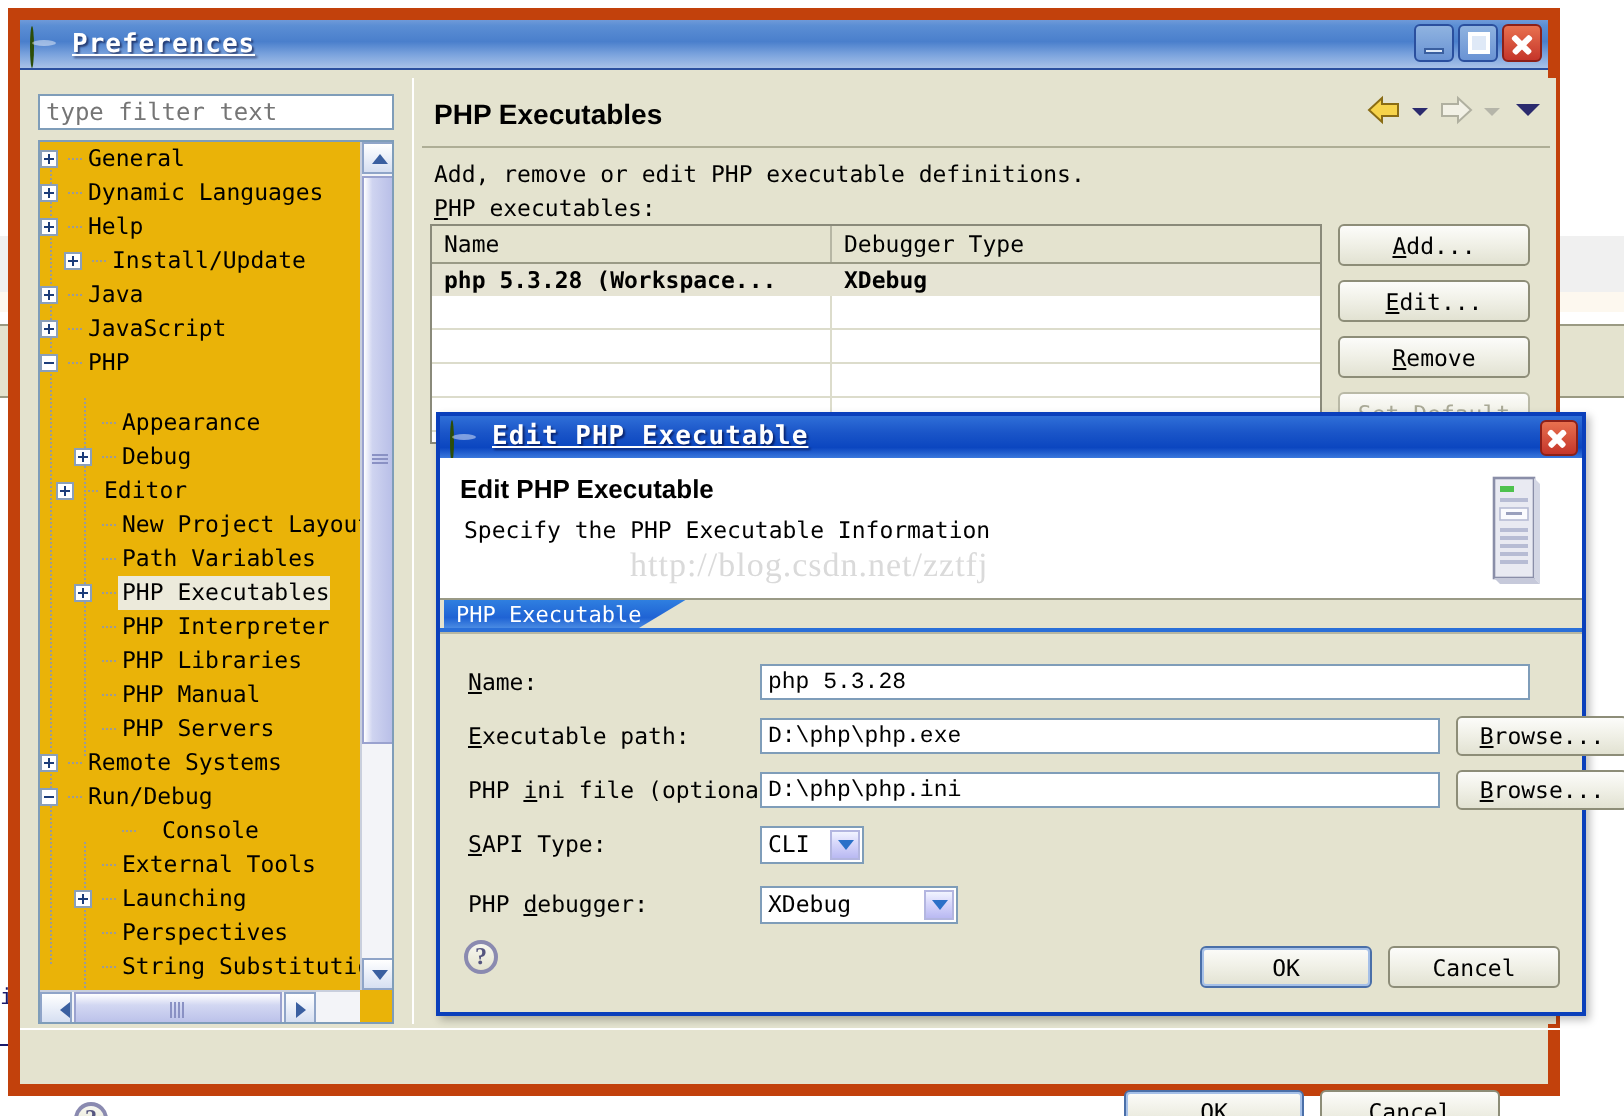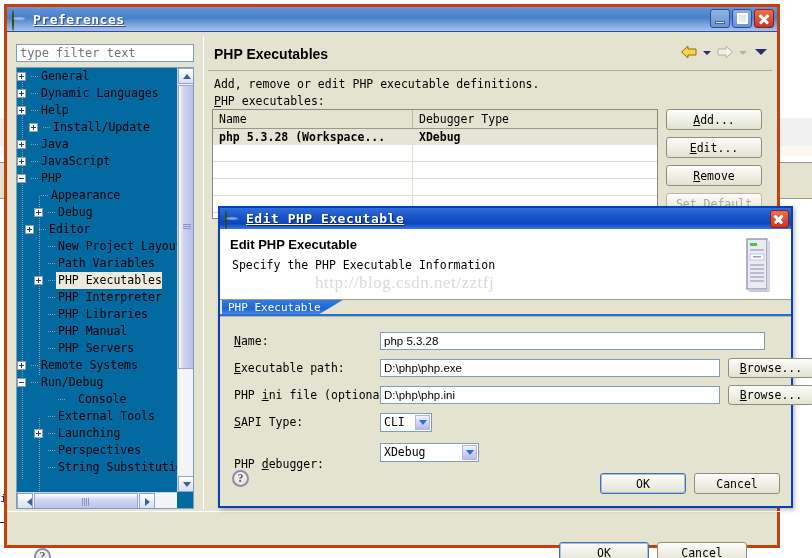--- a/index.html
+++ b/index.html
@@ -22,21 +22,21 @@
     position: absolute; left: 0px; font-size: 11px;
     color: #1a1a6b; font-family: "DejaVu Sans Mono", monospace;
     white-space: nowrap;
   }
   .bg-underline { position:absolute; background:#1a1a6b; height:1px; }
 
   
   #prefs-window {
     position: absolute; left: 4px; top: 4px;
     width: 776px; height: 544px;
-    border: 3px solid #c2410c;
+    border: 6px solid #c2410c;
     background: #e4e3cf;
     box-sizing: border-box;
     text-decoration: underline;
   }
   .xp-titlebar {
     height: 24px;
     background: linear-gradient(to bottom,
        #6f9ad8 0%, #5b8ed4 12%, #4a7fcc 45%,
        #7ba3dd 72%, #a8c2e8 100%);
     border-bottom: 1px solid #2a4f9e;
@@ -96,21 +96,21 @@
     width: 178px; height: 18px;
     border: 1px solid #7f9db9; background: #ffffff;
     font-family: "DejaVu Sans Mono", monospace;
     font-size: 12px; color: #b2b2b2; padding: 0 3px;
     box-sizing: border-box; line-height: 16px;
     outline: none;
   }
   #tree-panel {
     position: absolute; left: 9px; top: 35px;
     width: 178px; height: 442px;
-    background: #0369a1; border: 1px solid #7f9db9;
+    background: #eab308; border: 1px solid #7f9db9;
     box-sizing: border-box; overflow: hidden;
   }
   .tree-scroll { position: absolute; left: 0; top: 0; width: 160px; height: 424px; overflow: hidden; }
   .tree-item {
     position: relative; height: 17px; line-height: 17px;
     font-family: "DejaVu Sans Mono", monospace; font-size: 11.5px;
     color: #000000; white-space: nowrap;
     display: flex; align-items: center;
   }
   .tree-item .tw {
@@ -329,21 +329,21 @@
     position:relative; height: 176px; background:#e4e3cf;
     border-top:1px solid #b7b7a2;
   }
   .frm-row { position:absolute; left:14px; height:20px; display:flex; align-items:center; }
   .frm-lbl {
     font-family:"DejaVu Sans Mono", monospace; font-size:11.5px; color:#000; white-space:nowrap;
   }
   .xp-input {
     position:absolute; height:18px; background:#ffffff;
     border:1px solid #7f9db9; box-sizing:border-box;
-    font-family:Liberation Sans, sans-serif; font-size:11.5px; color:#000;
+    font-family:Liberation Mono, monospace; font-size:11.5px; color:#000;
     line-height:16px; padding:0 3px; outline:none;
   }
   .xp-combo {
     position:absolute; height:19px; background:#ffffff;
     border:1px solid #7f9db9; box-sizing:border-box;
     font-family:"DejaVu Sans Mono", monospace; font-size:11.5px; color:#000;
     line-height:17px; padding-left:3px; display:flex; align-items:center;
   }
   .combo-arrow {
     position:absolute; right:1px; top:1px; width:15px; height:15px;
@@ -429,21 +429,21 @@
               <div class="tree-item" style="padding-left: 0px;">
                 <span class="tw plus"></span>
                 <span class="dots"></span>
                 <span class="lbl">JavaScript</span>
               </div>
               <div class="tree-item" style="padding-left: 0px;">
                 <span class="tw minus"></span>
                 <span class="dots"></span>
                 <span class="lbl">PHP</span>
               </div>
-              <div class="tree-item" style="padding-left: 10px;">
+              <div class="tree-item" style="padding-left: 17px; margin-top: 13px;">
                 <span class="tw none"></span>
                 <span class="dots"></span>
                 <span class="lbl">Appearance</span>
               </div>
               <div class="tree-item" style="padding-left: 17px;">
                 <span class="tw plus"></span>
                 <span class="dots"></span>
                 <span class="lbl">Debug</span>
               </div>
               <div class="tree-item" style="padding-left: 8px;">
@@ -695,21 +695,21 @@
         </div>
         <div class="frm-row" style="top: 95px;">
           <span class="frm-lbl"><span class="acc">S</span><span>API Type:</span></span>
         </div>
         <div class="xp-combo" style="left: 160px; top: 96px; width: 52px;">
           <span>CLI</span>
           <span class="combo-arrow">
             <i></i>
           </span>
         </div>
-        <div class="frm-row" style="top: 137px;">
+        <div class="frm-row" style="top: 125px;">
           <span class="frm-lbl"><span>PHP </span><span class="acc">d</span><span>ebugger:</span></span>
         </div>
         <div class="xp-combo" style="left: 160px; top: 126px; width: 99px;">
           <span>XDebug</span>
           <span class="combo-arrow">
             <i></i>
           </span>
         </div>
       </div>
 

